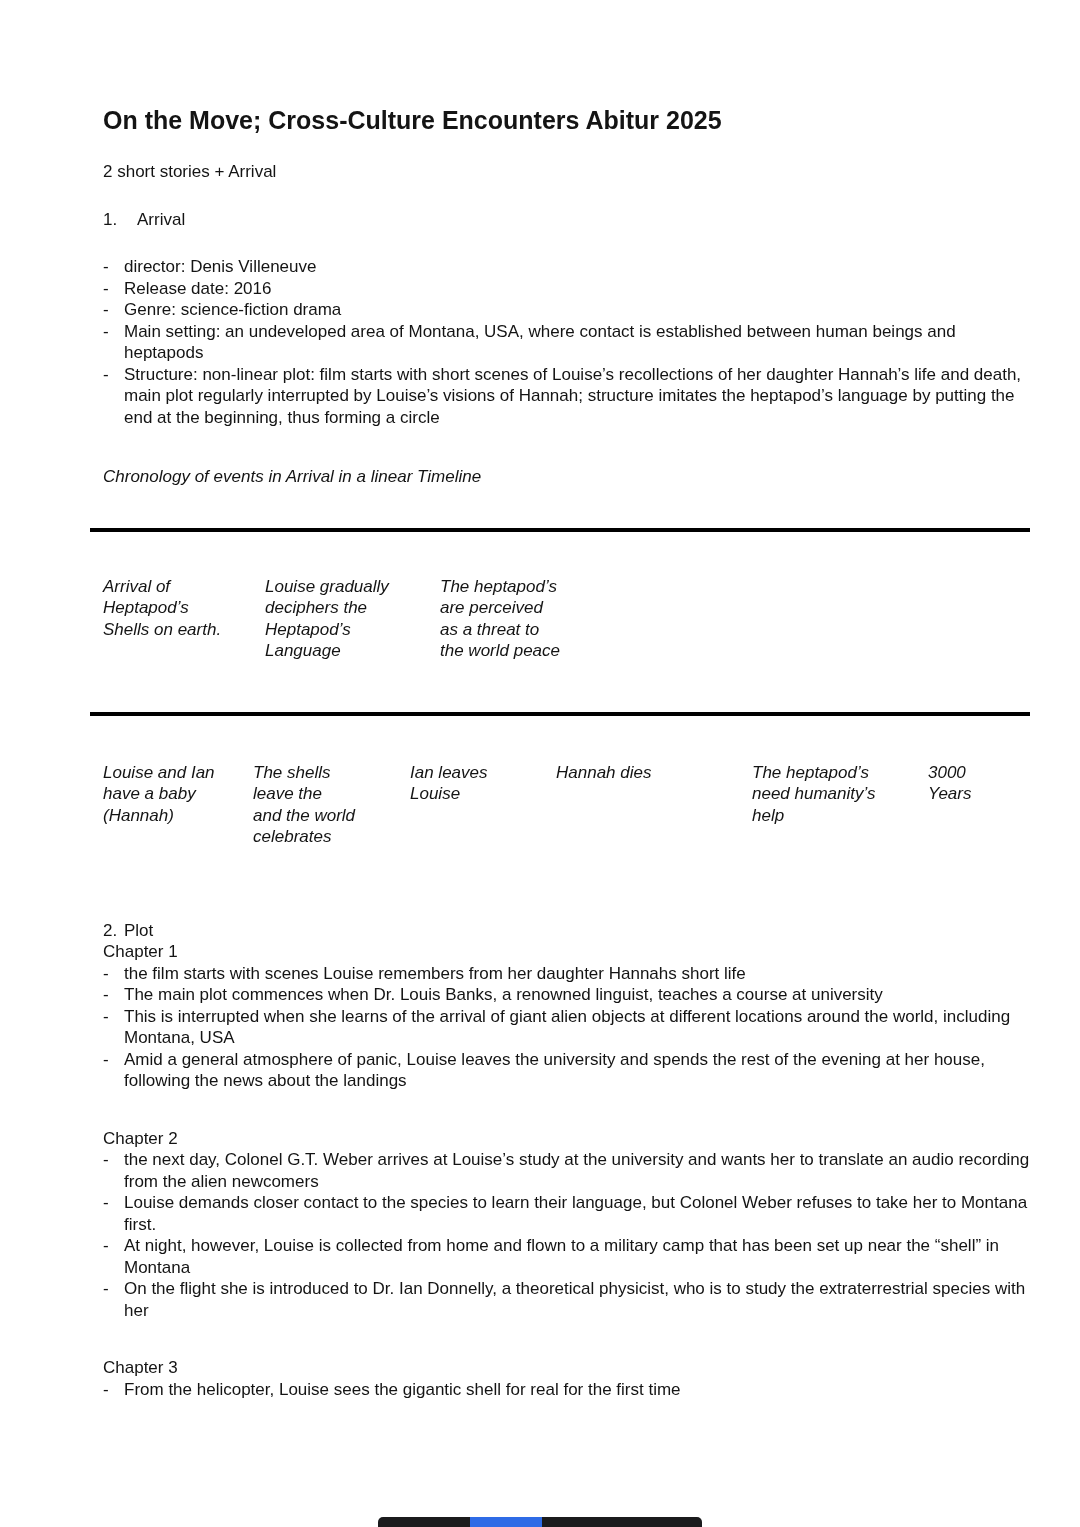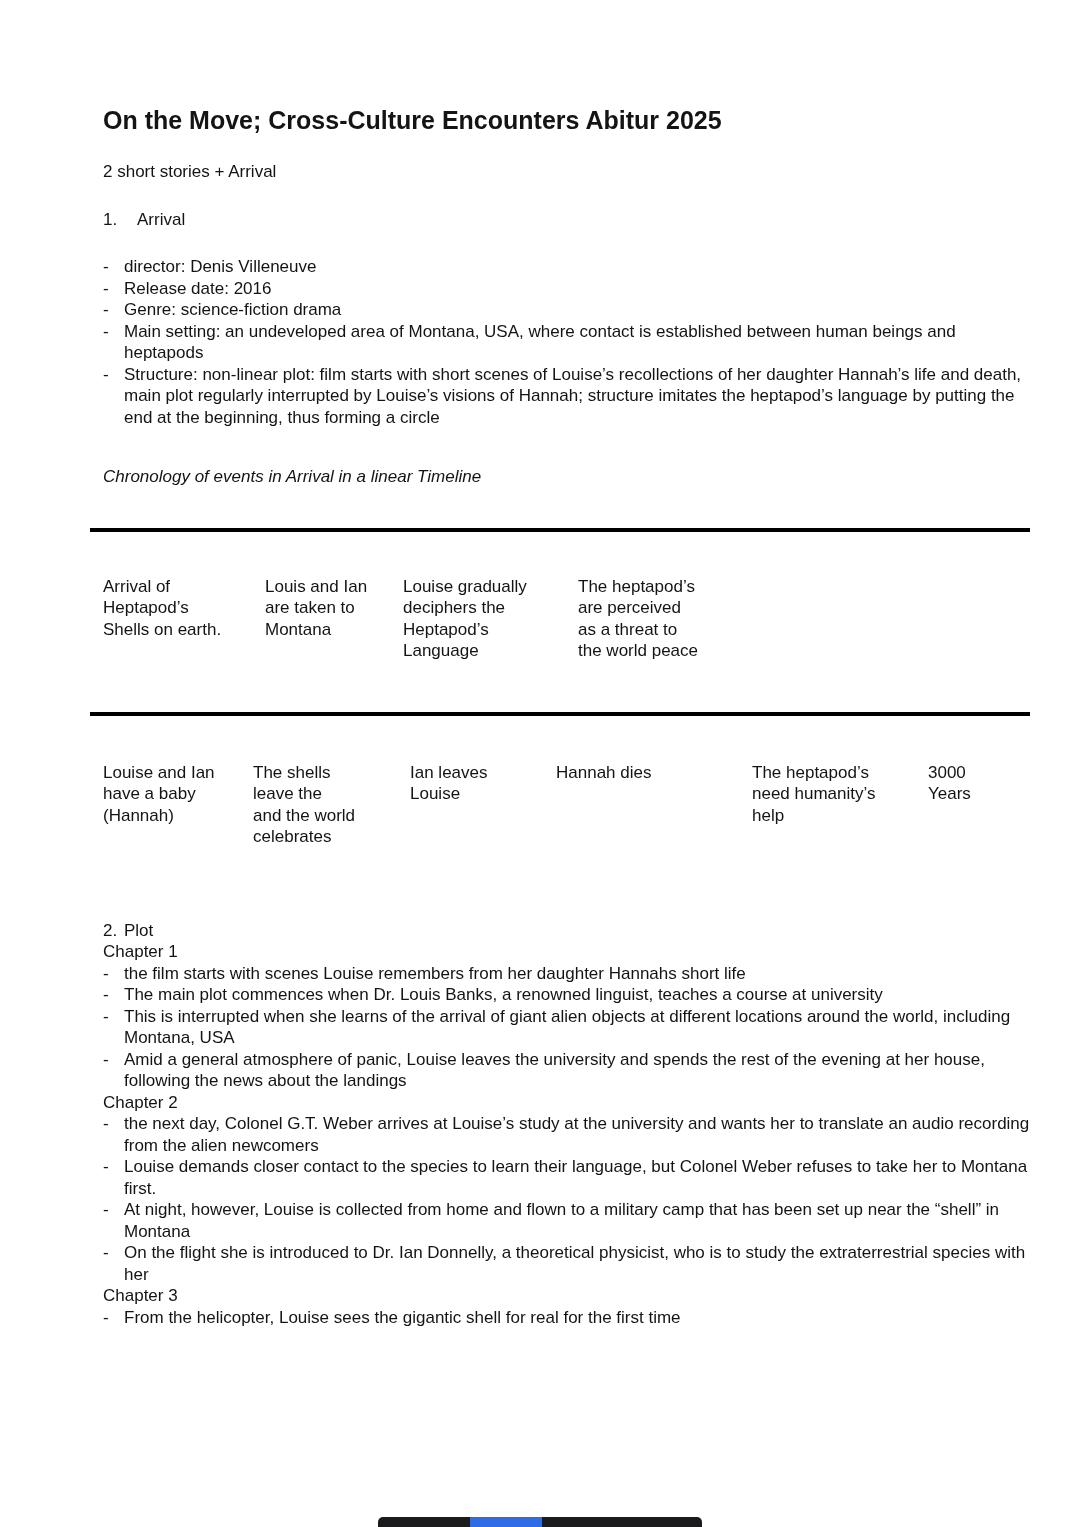--- a/index.html
+++ b/index.html
@@ -41,25 +41,25 @@
     background: #000000;
     width: 940px;
     margin-left: -13px;
   }
   .tl-rule.first { margin-top: 40px; }
   .tl-rule.second { margin-top: 50px; }
 
   .tl-row { display: flex; align-items: flex-start; }
   .tl-row.top { margin-top: 44px; }
   .tl-row.bottom { margin-top: 46px; }
-  .tl-cell { white-space: pre-line; flex: 0 0 auto; }
+  .tl-cell { white-space: pre-line; flex: 0 0 auto; font-style: italic; }
 
   .section2 { margin-top: 72px; }
   .chapter { }
-  .chapter + .chapter { }
+  .chapter + .chapter { margin-top: 36px; }
   .chapter-heading { }
 
   .bottom-bar {
     position: absolute;
     left: 378px;
     bottom: 0;
     width: 324px;
     height: 10px;
     background: #1b1b1d;
     border-radius: 5px 5px 0 0;
@@ -113,23 +113,20 @@
     </div>
 
     <p class="caption">Chronology of events in Arrival in a linear Timeline</p>
 
     <div class="tl-rule first"></div>
 
     <div class="tl-row top">
       <div class="tl-cell" style="width:162px">Arrival of
 Heptapod’s
 Shells on earth.</div>
-      <div class="tl-cell" style="width:138px">Louis and Ian
-are taken to
-Montana</div>
       <div class="tl-cell" style="width:175px">Louise gradually
 deciphers the
 Heptapod’s
 Language</div>
       <div class="tl-cell" style="width:180px">The heptapod’s
 are perceived
 as a threat to
 the world peace</div>
     </div>
 

